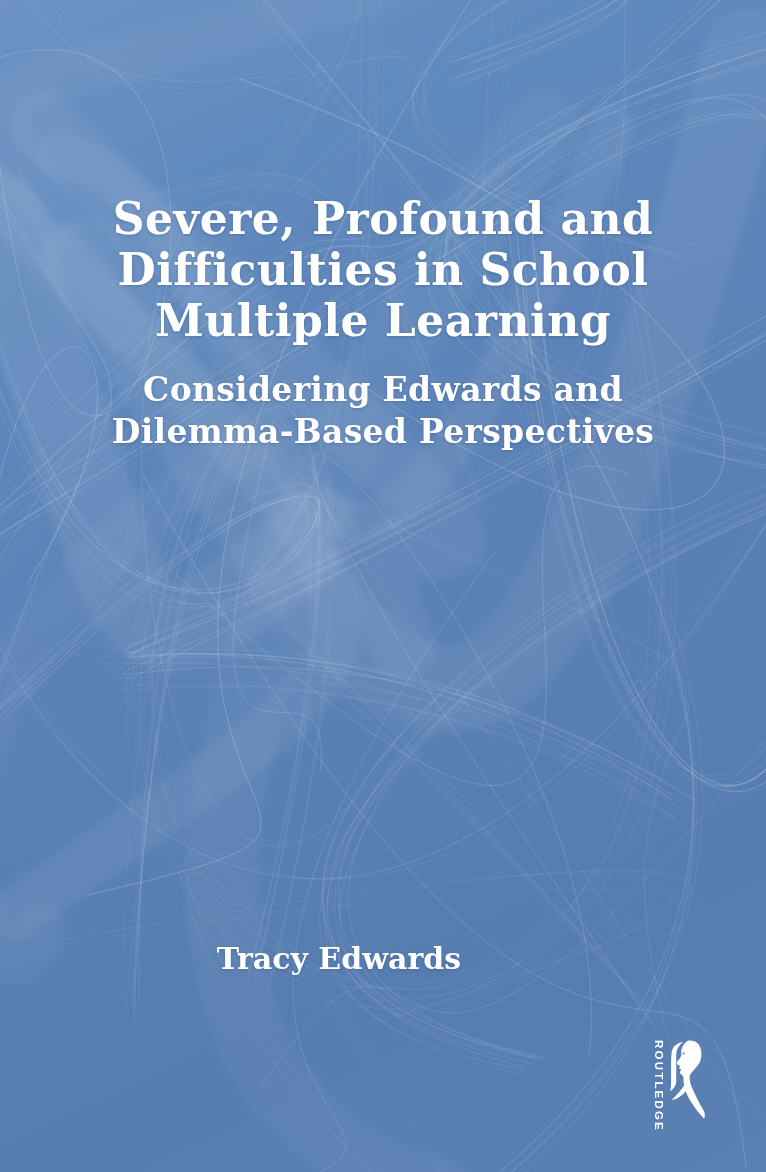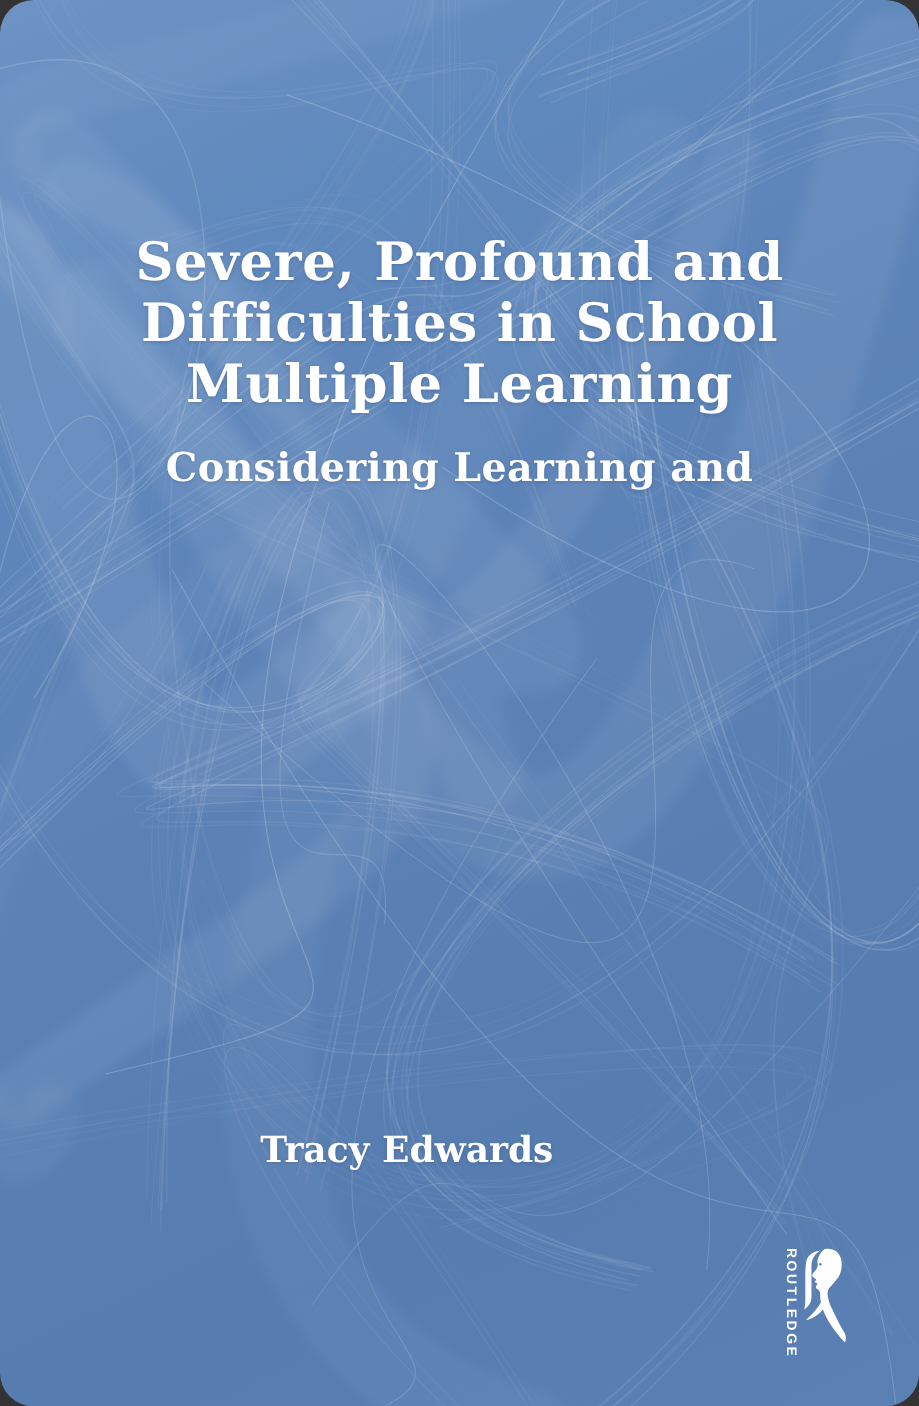--- a/index.html
+++ b/index.html
@@ -2,21 +2,20 @@
 <html><head>
 <meta charset="utf-8">
 <style>
   html,body{margin:0;padding:0;background:#333;}
   .cover{
     position:relative;
     width:766px;height:1172px;
     overflow:hidden;
     background:linear-gradient(155deg,#6e93c4 0%,#6089bd 18%,#5b81b5 48%,#567cb0 78%,#5a80b4 100%);
     font-family:"DejaVu Serif","Liberation Serif",serif;
-    border-radius:28px;
   }
   svg.texture{position:absolute;left:0;top:0;width:766px;height:1172px;display:block;}
   .title-block{
     position:absolute;top:193px;left:0;width:766px;
     text-align:center;color:#ffffff;
     text-shadow:0 1px 3px rgba(40,62,100,0.28);
   }
   .book-title{
     margin:0;font-size:44px;line-height:51px;font-weight:bold;letter-spacing:0.5px;
   }
@@ -252,21 +251,22 @@
       <path d="M-85.41973610175774 95.20540515799075 C418.02880598790944 -199.47402638942003 33.88478080695495 1081.8543615704402 -20.682137350551784 -82.28279401455075" fill="none" stroke="#ffffff" stroke-width="1.0710947143379599" stroke-opacity="0.15880212241783737" stroke-linecap="round"></path>
     </svg>
 
   <div class="title-block">
     <h1 class="book-title">
       <span class="line">Severe, Profound and</span>
       <span class="line">Difficulties in School</span>
       <span class="line">Multiple Learning</span>
     </h1>
     <h2 class="book-subtitle">
-      <span class="line">Considering Learning and</span>
+      <span class="line">Considering Edwards and</span>
+      <span class="line">Dilemma-Based Perspectives</span>
     </h2>
   </div>
 
   <div class="author">Tracy Edwards</div>
 
   <div class="publisher">
     <span class="pub-text">ROUTLEDGE</span>
     <svg class="r-mark" viewBox="0 0 36 78">
 
       <path fill="#ffffff" d="M14 2 C7 3.2 3.4 6.5 2.6 12 C2.2 15 2 18 2 21 L2 42

